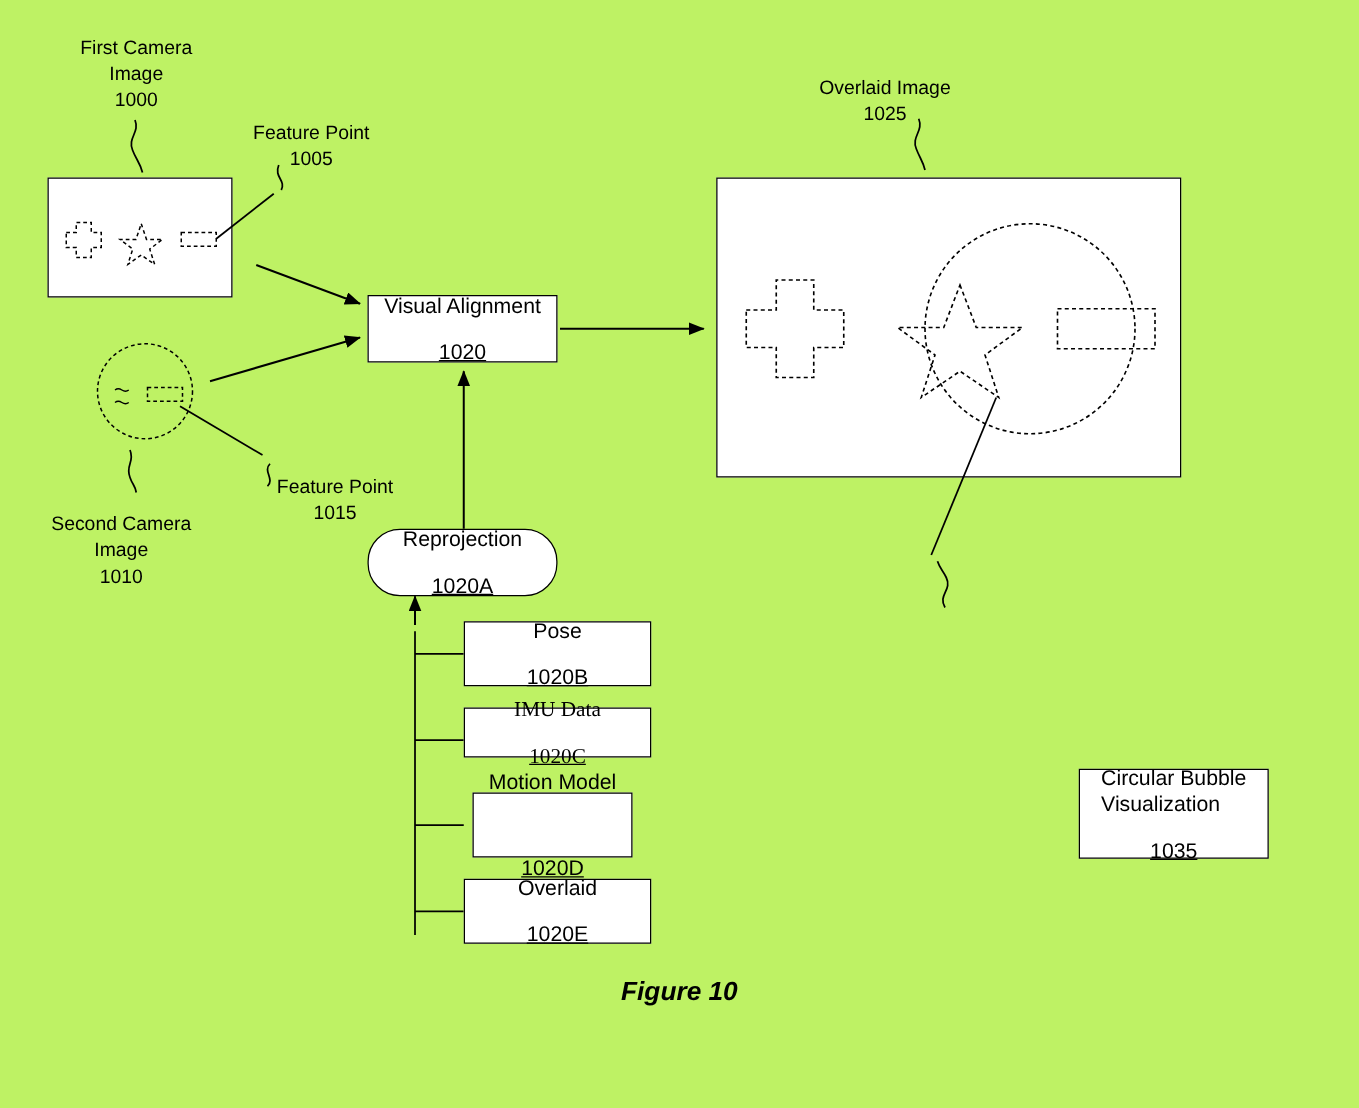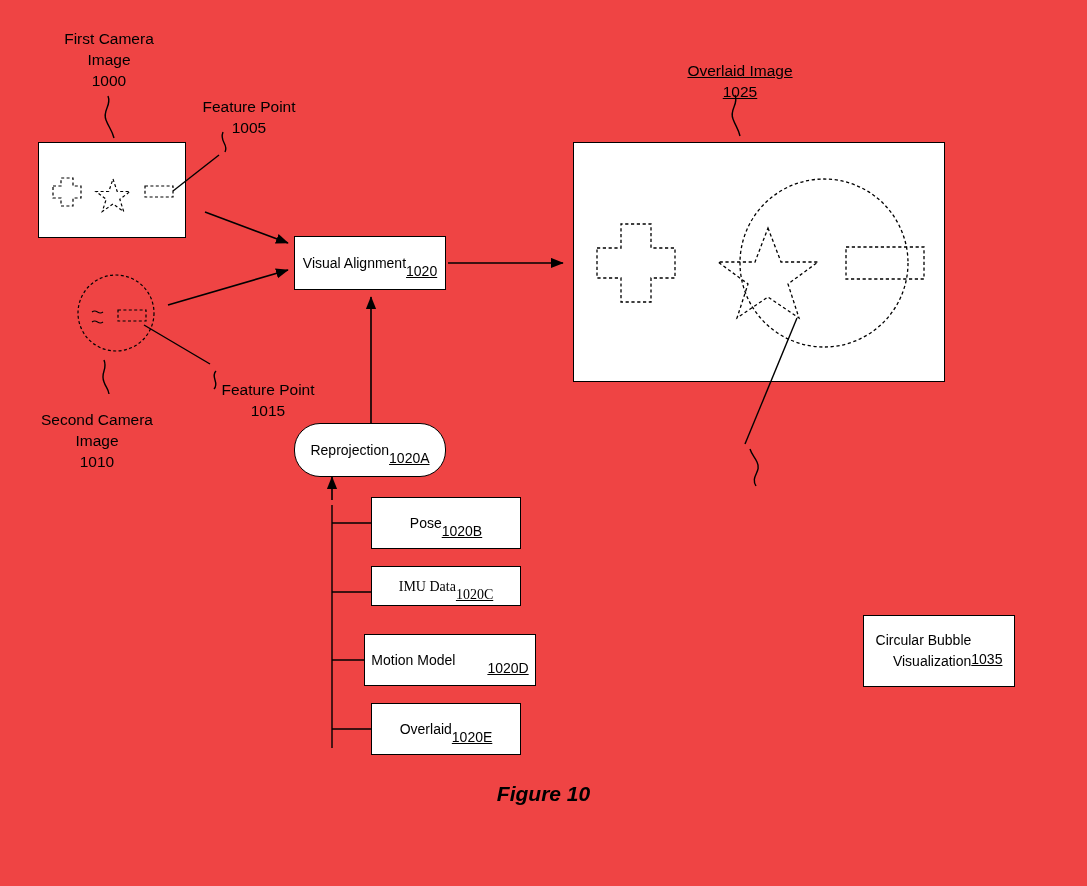--- a/index.html
+++ b/index.html
@@ -9,40 +9,40 @@
   }
   body {
     font-family: "Liberation Sans", sans-serif;
     color: #000000;
   }
   #page {
     position: relative;
     width: 1087px;
     height: 886px;
     overflow: hidden;
-    background: #ef4444;
+    background: #bef264;
   }
   .lbl {
     position: absolute;
     font-size: 15.5px;
     line-height: 21px;
     text-align: center;
     color: #000;
     white-space: pre-line;
   }
   .box {
     position: absolute;
     border: 1.6px solid #000;
     background: #fff;
     box-sizing: border-box;
     display: flex;
-    flex-direction: row;
+    flex-direction: column;
     align-items: center;
     justify-content: center;
-    font-size: 14px;
+    font-size: 17px;
     line-height: 21px;
   }
   .box .num {
     text-decoration: underline;
     margin-top: 16px;
   }
   .frame {
     position: absolute;
     border: 1.6px solid #000;
     background: #fff;
@@ -166,21 +166,21 @@
   <div class="lbl" style="left:173px; top:96px; width:152px;">Feature Point
 1005</div>
 
   <div class="lbl" style="left:30px; top:409px; width:134px;">Second Camera
 Image
 1010</div>
 
   <div class="lbl" style="left:192px; top:379px; width:152px;">Feature Point
 1015</div>
 
-  <div class="lbl" style="left:664px; top:60px; width:152px;text-decoration:underline;">Overlaid Image
+  <div class="lbl" style="left:632px; top:60px; width:152px;">Overlaid Image
 1025</div>
 
 
   <div class="box" style="left:294px; top:236px; width:152px; height:54px;">
     <span>Visual Alignment</span>
     <span class="num">1020</span>
   </div>
 
   <div class="box" style="left:294px; top:423px; width:152px; height:54px;border-radius:26px;">
     <span>Reprojection</span>
@@ -190,31 +190,31 @@
   <div class="box" style="left:371px; top:497px; width:150px; height:52px;">
     <span>Pose</span>
     <span class="num">1020B</span>
   </div>
 
   <div class="box" style="left:371px; top:566px; width:150px; height:40px;font-family:Liberation Serif, serif;">
     <span>IMU Data</span>
     <span class="num">1020C</span>
   </div>
 
-  <div class="box" style="left:364px; top:634px; width:172px; height:52px;gap:32px;">
+  <div class="box" style="left:378px; top:634px; width:128px; height:52px;gap:32px;">
     <span>Motion Model</span>
     <span class="num">1020D</span>
   </div>
 
   <div class="box" style="left:371px; top:703px; width:150px; height:52px;">
     <span>Overlaid</span>
     <span class="num">1020E</span>
   </div>
 
   <div class="box" style="left:863px; top:615px; width:152px; height:72px;">
-    <span style="white-space:pre-line; text-align:right;">Circular Bubble
+    <span style="white-space:pre-line; text-align:left;">Circular Bubble
 Visualization</span>
     <span class="num">1035</span>
   </div>
 
   <div class="figcaption" style="left:0; top:782px;">Figure 10</div>
 
 </div>
 
 </body></html>

